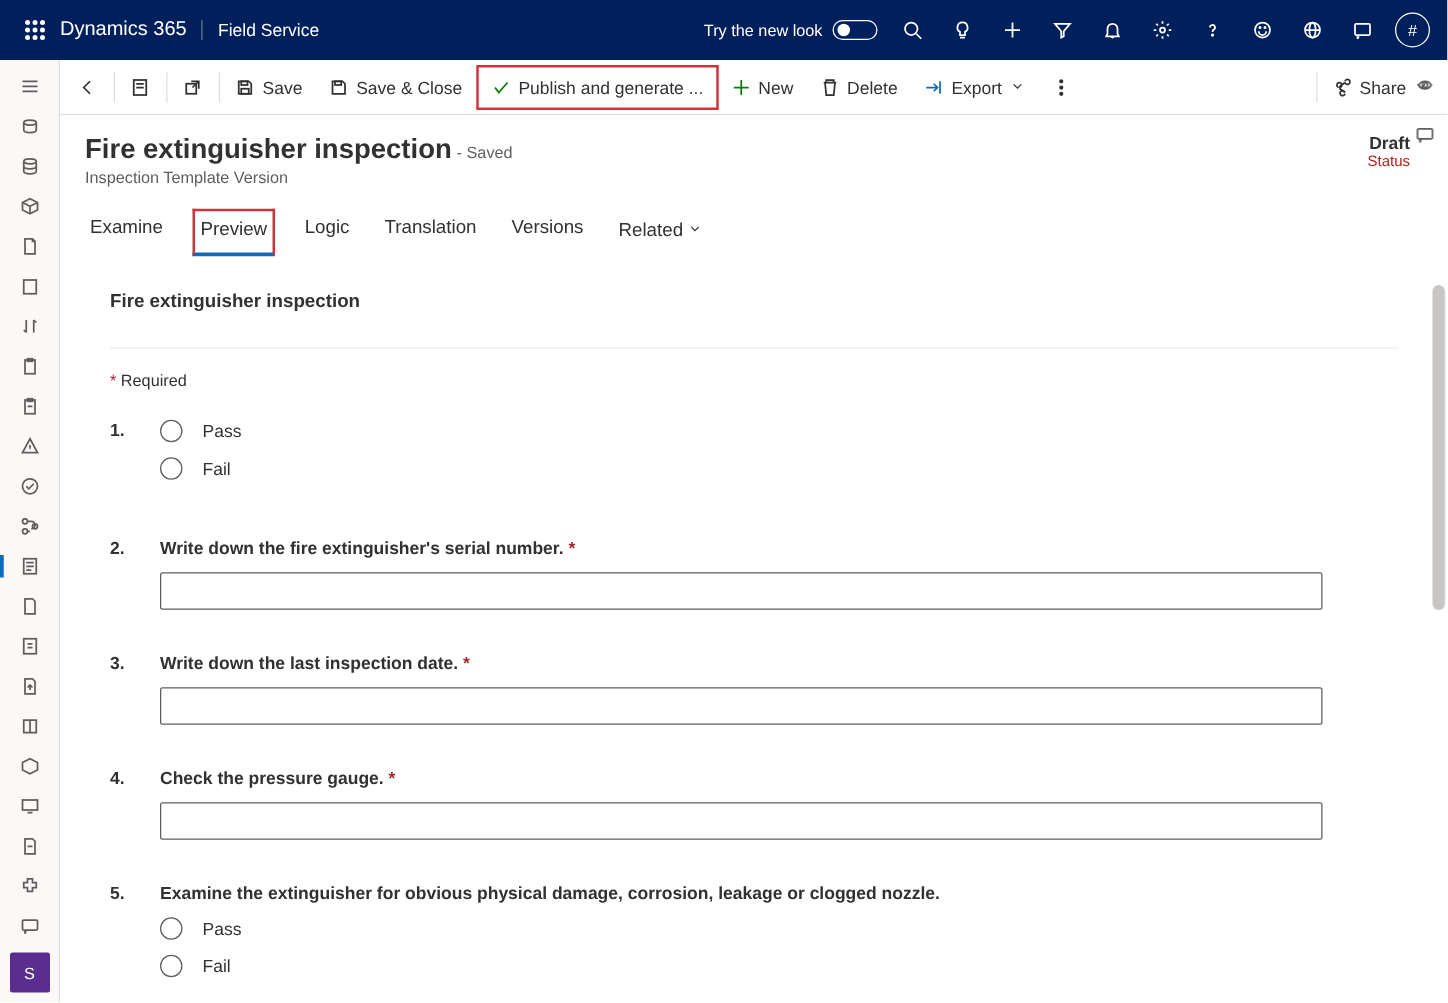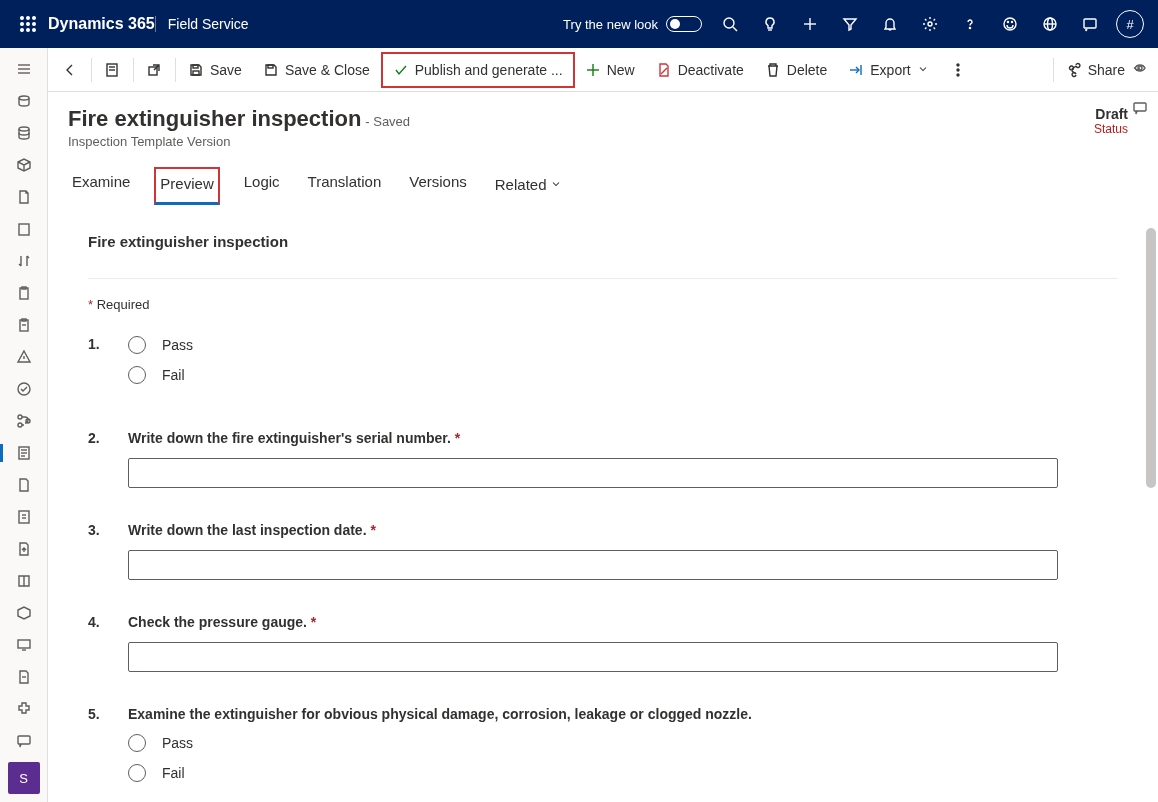--- a/index.html
+++ b/index.html
@@ -1,20 +1,20 @@
 <!DOCTYPE html>
 <html><head>
 <meta charset="utf-8">
 <style>
 * { box-sizing: border-box; margin: 0; padding: 0; }
 body { font-family: "Segoe UI", Arial, sans-serif; font-size: 14px; color: #323130; background: #fff; width: 1158px; height: 802px; overflow: hidden; }
 .topbar { background: #00205b; color: #fff; height: 48px; display: flex; align-items: center; padding: 0 8px; }
 .waffle { width: 40px; display: flex; align-items: center; justify-content: center; cursor: pointer; }
-.brand { font-weight: 700; font-size: 16px; }
-.brand-sub { padding-left: 12px; border-left: 1px solid rgba(255,255,255,0.4); font-size: 14px; }
+.brand { font-weight: 400; font-size: 16px; }
+.brand-sub { padding-left: 12px; margin-left: 12px; border-left: 1px solid rgba(255,255,255,0.4); font-size: 14px; }
 .top-spacer { flex: 1; }
 .try-new { display: flex; align-items: center; gap: 8px; margin-right: 8px; font-size: 13px; }
 .toggle { width: 36px; height: 16px; border: 1px solid #fff; border-radius: 8px; position: relative; }
 .toggle::after { content: ""; position: absolute; width: 10px; height: 10px; background: #fff; border-radius: 50%; top: 2px; left: 3px; }
 .top-icon { width: 40px; height: 48px; display: flex; align-items: center; justify-content: center; cursor: pointer; }
 .top-icon svg { stroke: #fff; }
 .avatar-circle { width: 28px; height: 28px; border: 1px solid #fff; border-radius: 50%; display: flex; align-items: center; justify-content: center; font-size: 13px; }
 .main-layout { display: flex; height: 754px; }
 .leftrail { width: 48px; border-right: 1px solid #e1dfdd; display: flex; flex-direction: column; align-items: center; padding-top: 6px; gap: 2px; background: #faf9f8; }
 .leftrail-item { width: 40px; height: 30px; display: flex; align-items: center; justify-content: center; cursor: pointer; color: #605e5c; position: relative; }
@@ -351,29 +351,20 @@
       <div class="cmd-btn">
         <span class="cmd-icon green">
             <svg viewBox="0 0 16 16">
               <line x1="8" y1="2" x2="8" y2="14"></line>
               <line x1="2" y1="8" x2="14" y2="8"></line>
             </svg>
           </span>
         <span>New</span>
       </div>
       <div class="cmd-btn">
-        <span class="cmd-icon red">
-            <svg viewBox="0 0 16 16">
-              <path d="M4 2h6l2 2v10H4z"></path>
-              <line x1="5" y1="12" x2="11" y2="6"></line>
-            </svg>
-          </span>
-        <span>Deactivate</span>
-      </div>
-      <div class="cmd-btn">
         <span class="cmd-icon">
             <svg viewBox="0 0 16 16">
               <path d="M3 4h10M5 4V2h6v2M4 4l1 10h6l1-10"></path>
             </svg>
           </span>
         <span>Delete</span>
       </div>
       <div class="cmd-btn">
         <span class="cmd-icon bluei">
             <svg viewBox="0 0 16 16">

